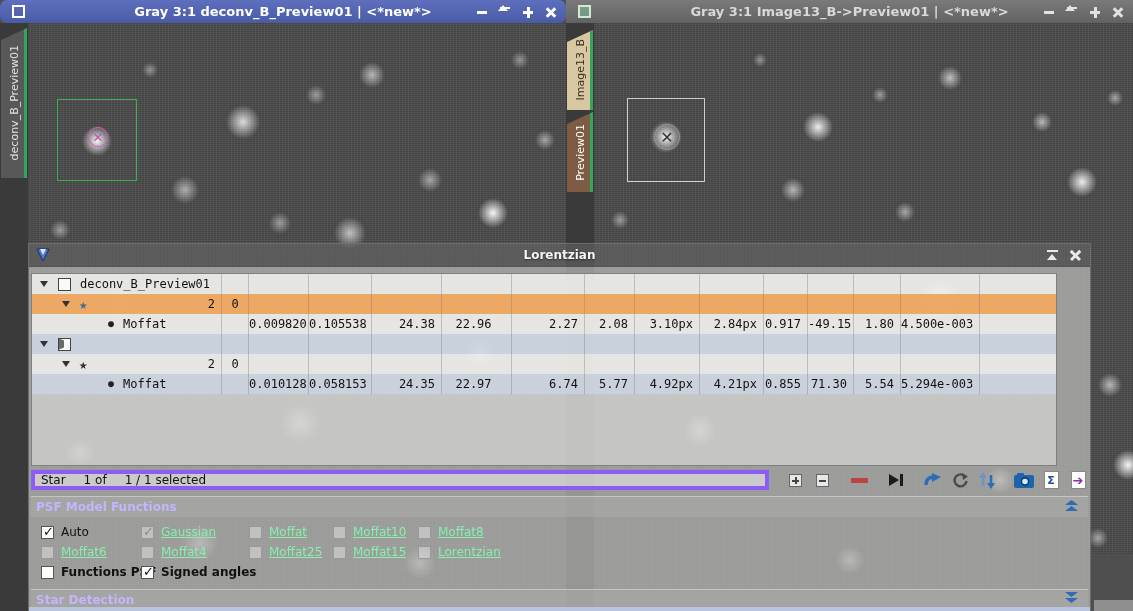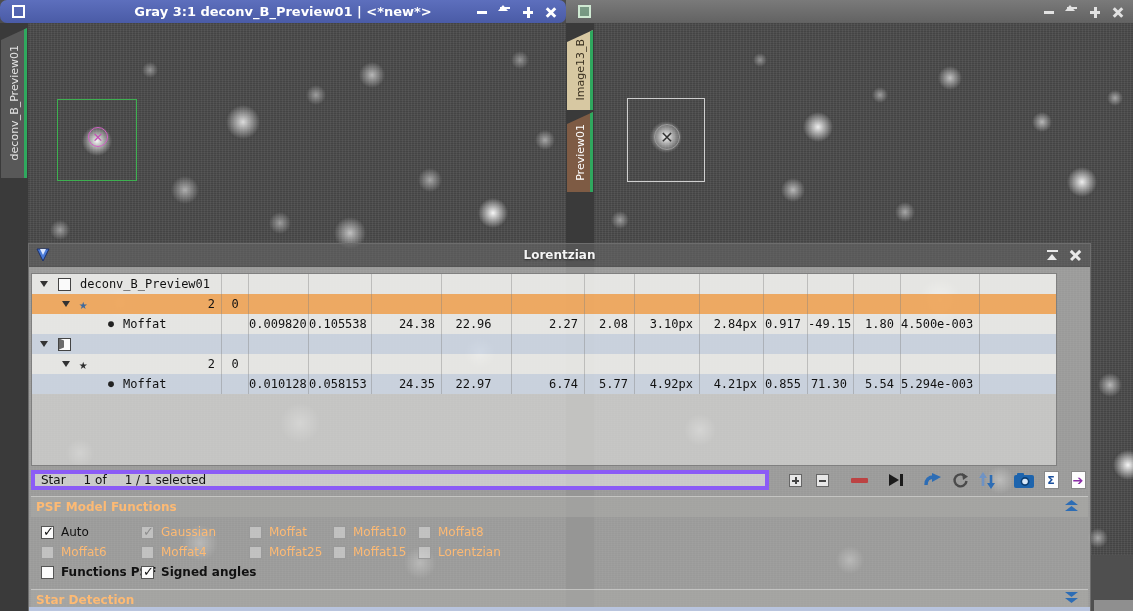--- a/index.html
+++ b/index.html
@@ -148,31 +148,31 @@
   .boxpm.plus::after { content:""; position:absolute; left:5px; top:2px; width:2px; height:7px; background:#444; }
   .reddash { width:17px; height:5px; background:#bc4343; border-radius:1px; }
   .gap-l { margin-left:10px; }
   .docico { width:15px; height:18px; background:#fdfdfd; border:1px solid #888; position:relative;
     display:flex; align-items:center; justify-content:center; font-size:11px; font-weight:bold; }
   .docico.sigma { color:#1a4f9c; }
   .docico.export { color:#8b2fa8; font-size:13px; }
   
   .section-hdr { position:absolute; left:2px; width:1057px; height:21px;
     background:rgba(172,172,168,.55); display:flex; align-items:center; padding:0 5px;
-    color:#fdba74; font-size:12px; font-weight:bold; border-top:1px solid rgba(255,255,255,.35); }
+    color:#c4b5fd; font-size:12px; font-weight:bold; border-top:1px solid rgba(255,255,255,.35); }
   .section-hdr .chev { position:absolute; right:10px; }
   .hdr-psf { top:229px; } .hdr-stardet { top:322px; height:20px; }
   
   .chk-grid { position:absolute; left:2px; top:251px; width:1057px; height:70px; font-size:12px; }
   .chk { position:absolute; display:flex; align-items:center; gap:7px; height:16px; }
   .chk .box { width:13px; height:13px; border:1px solid #555; background:#fcfcfc; position:relative; flex:none; }
   .chk.checked .box::after { content:"✓"; position:absolute; left:1px; top:-3px; font-size:13px; font-weight:bold; color:#111; }
   .chk .lbl { color:#111; }
   .chk.disabled .box { border-color:#9a9a9a; background:rgba(230,230,230,.5); }
-  .chk.disabled .lbl { color:#fdba74; }
+  .chk.disabled .lbl { color:#86efac;text-decoration:underline; }
   .chk.disabled.checked .box::after { color:#8c8c8c; }
   .r1{top:6px;} .r2{top:26px;} .r3{top:46px;}
   .k1{left:10px;} .k2{left:110px;} .k3{left:218px;} .k4{left:302px;} .k5{left:387px;}
   .bottom-strip { position:absolute; left:0; bottom:0; width:100%; height:4px; background:rgba(186,200,228,.9); }
   
   .corner-flat { position:absolute; left:1091px; top:555px; width:42px; height:56px; background:#4f4f4f; }
   .corner-lite { position:absolute; left:1094px; top:600px; width:39px; height:11px; background:#8f8f8f; }
 </style>
 </head>
 <body>
@@ -196,20 +196,21 @@
         </div>
       <div class="tb-btn">
           <div class="glyph g-x1"></div>
           <div class="glyph g-x2"></div>
         </div>
     </div>
   </div>
 
   <div class="titlebar inactive">
     <div class="tb-icon"></div>
+    <div class="tb-title">Gray 3:1 Image13_B-&gt;Preview01 | &lt;*new*&gt;</div>
     <div class="tb-btns">
       <div class="tb-btn">
           <div class="glyph g-min"></div>
         </div>
       <div class="tb-btn">
           <div class="glyph g-shade-bar"></div>
           <div class="g-shade-tri"></div>
         </div>
       <div class="tb-btn">
           <div class="glyph g-plus-h"></div>

